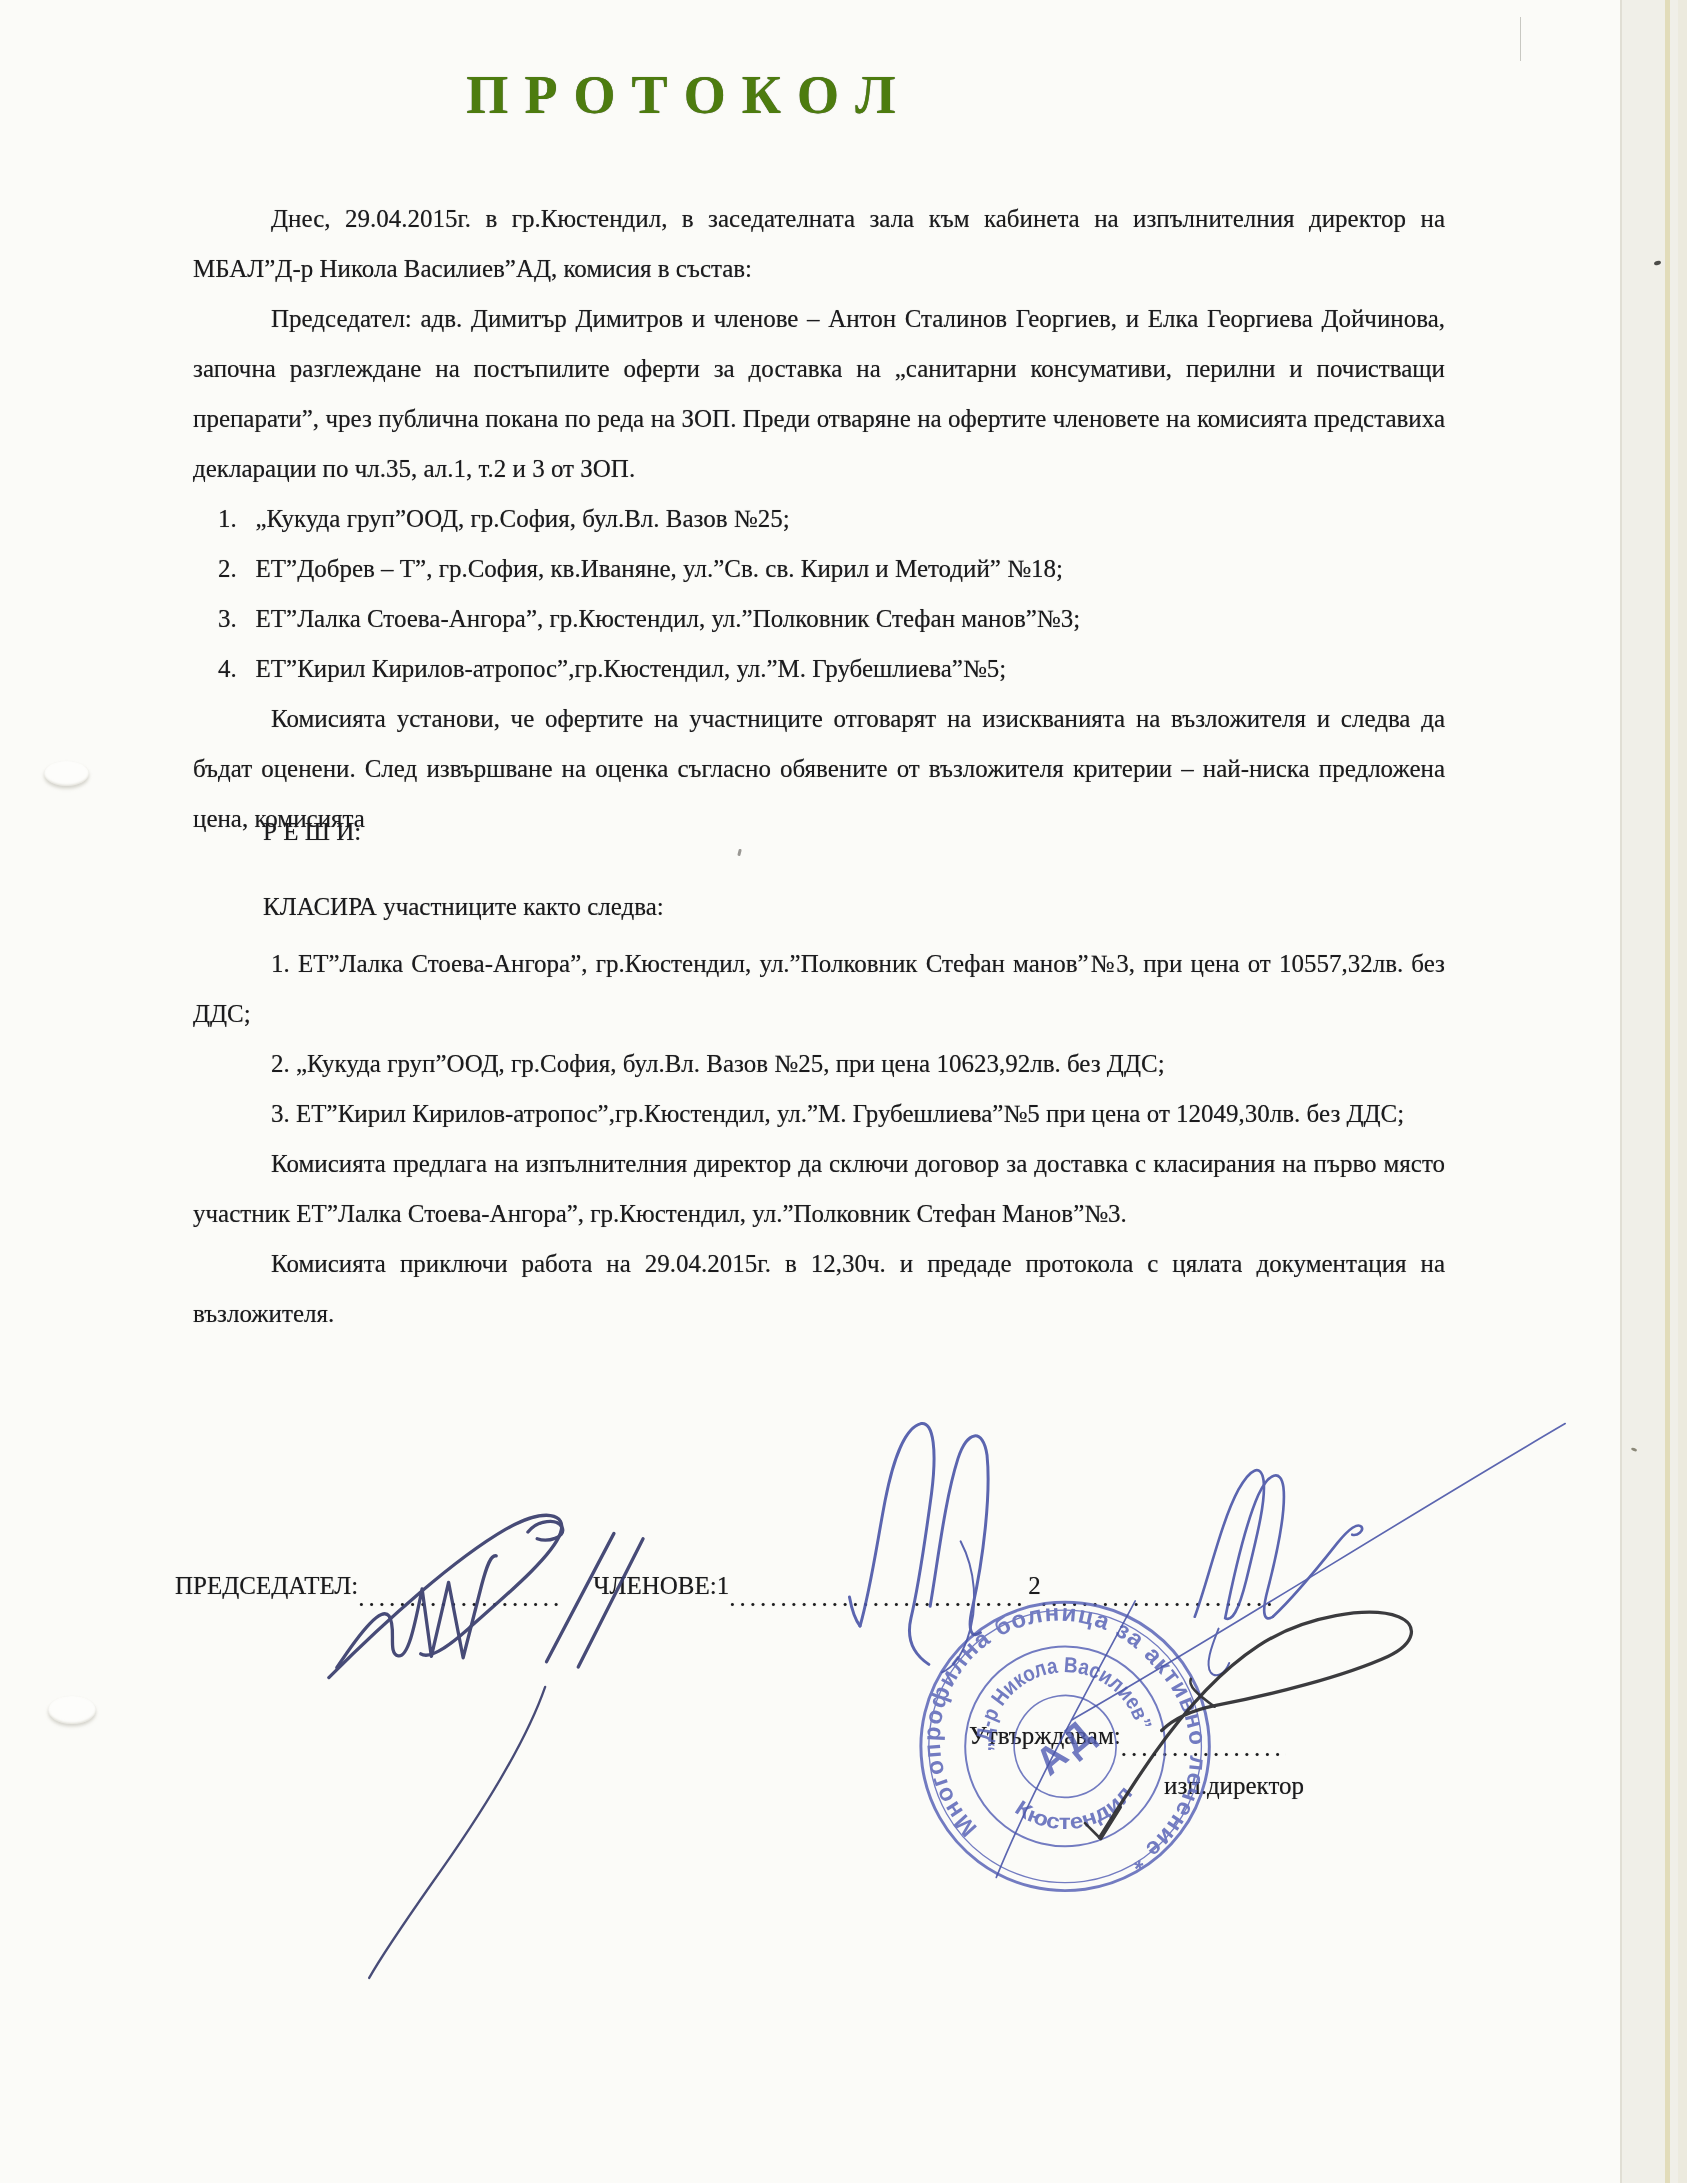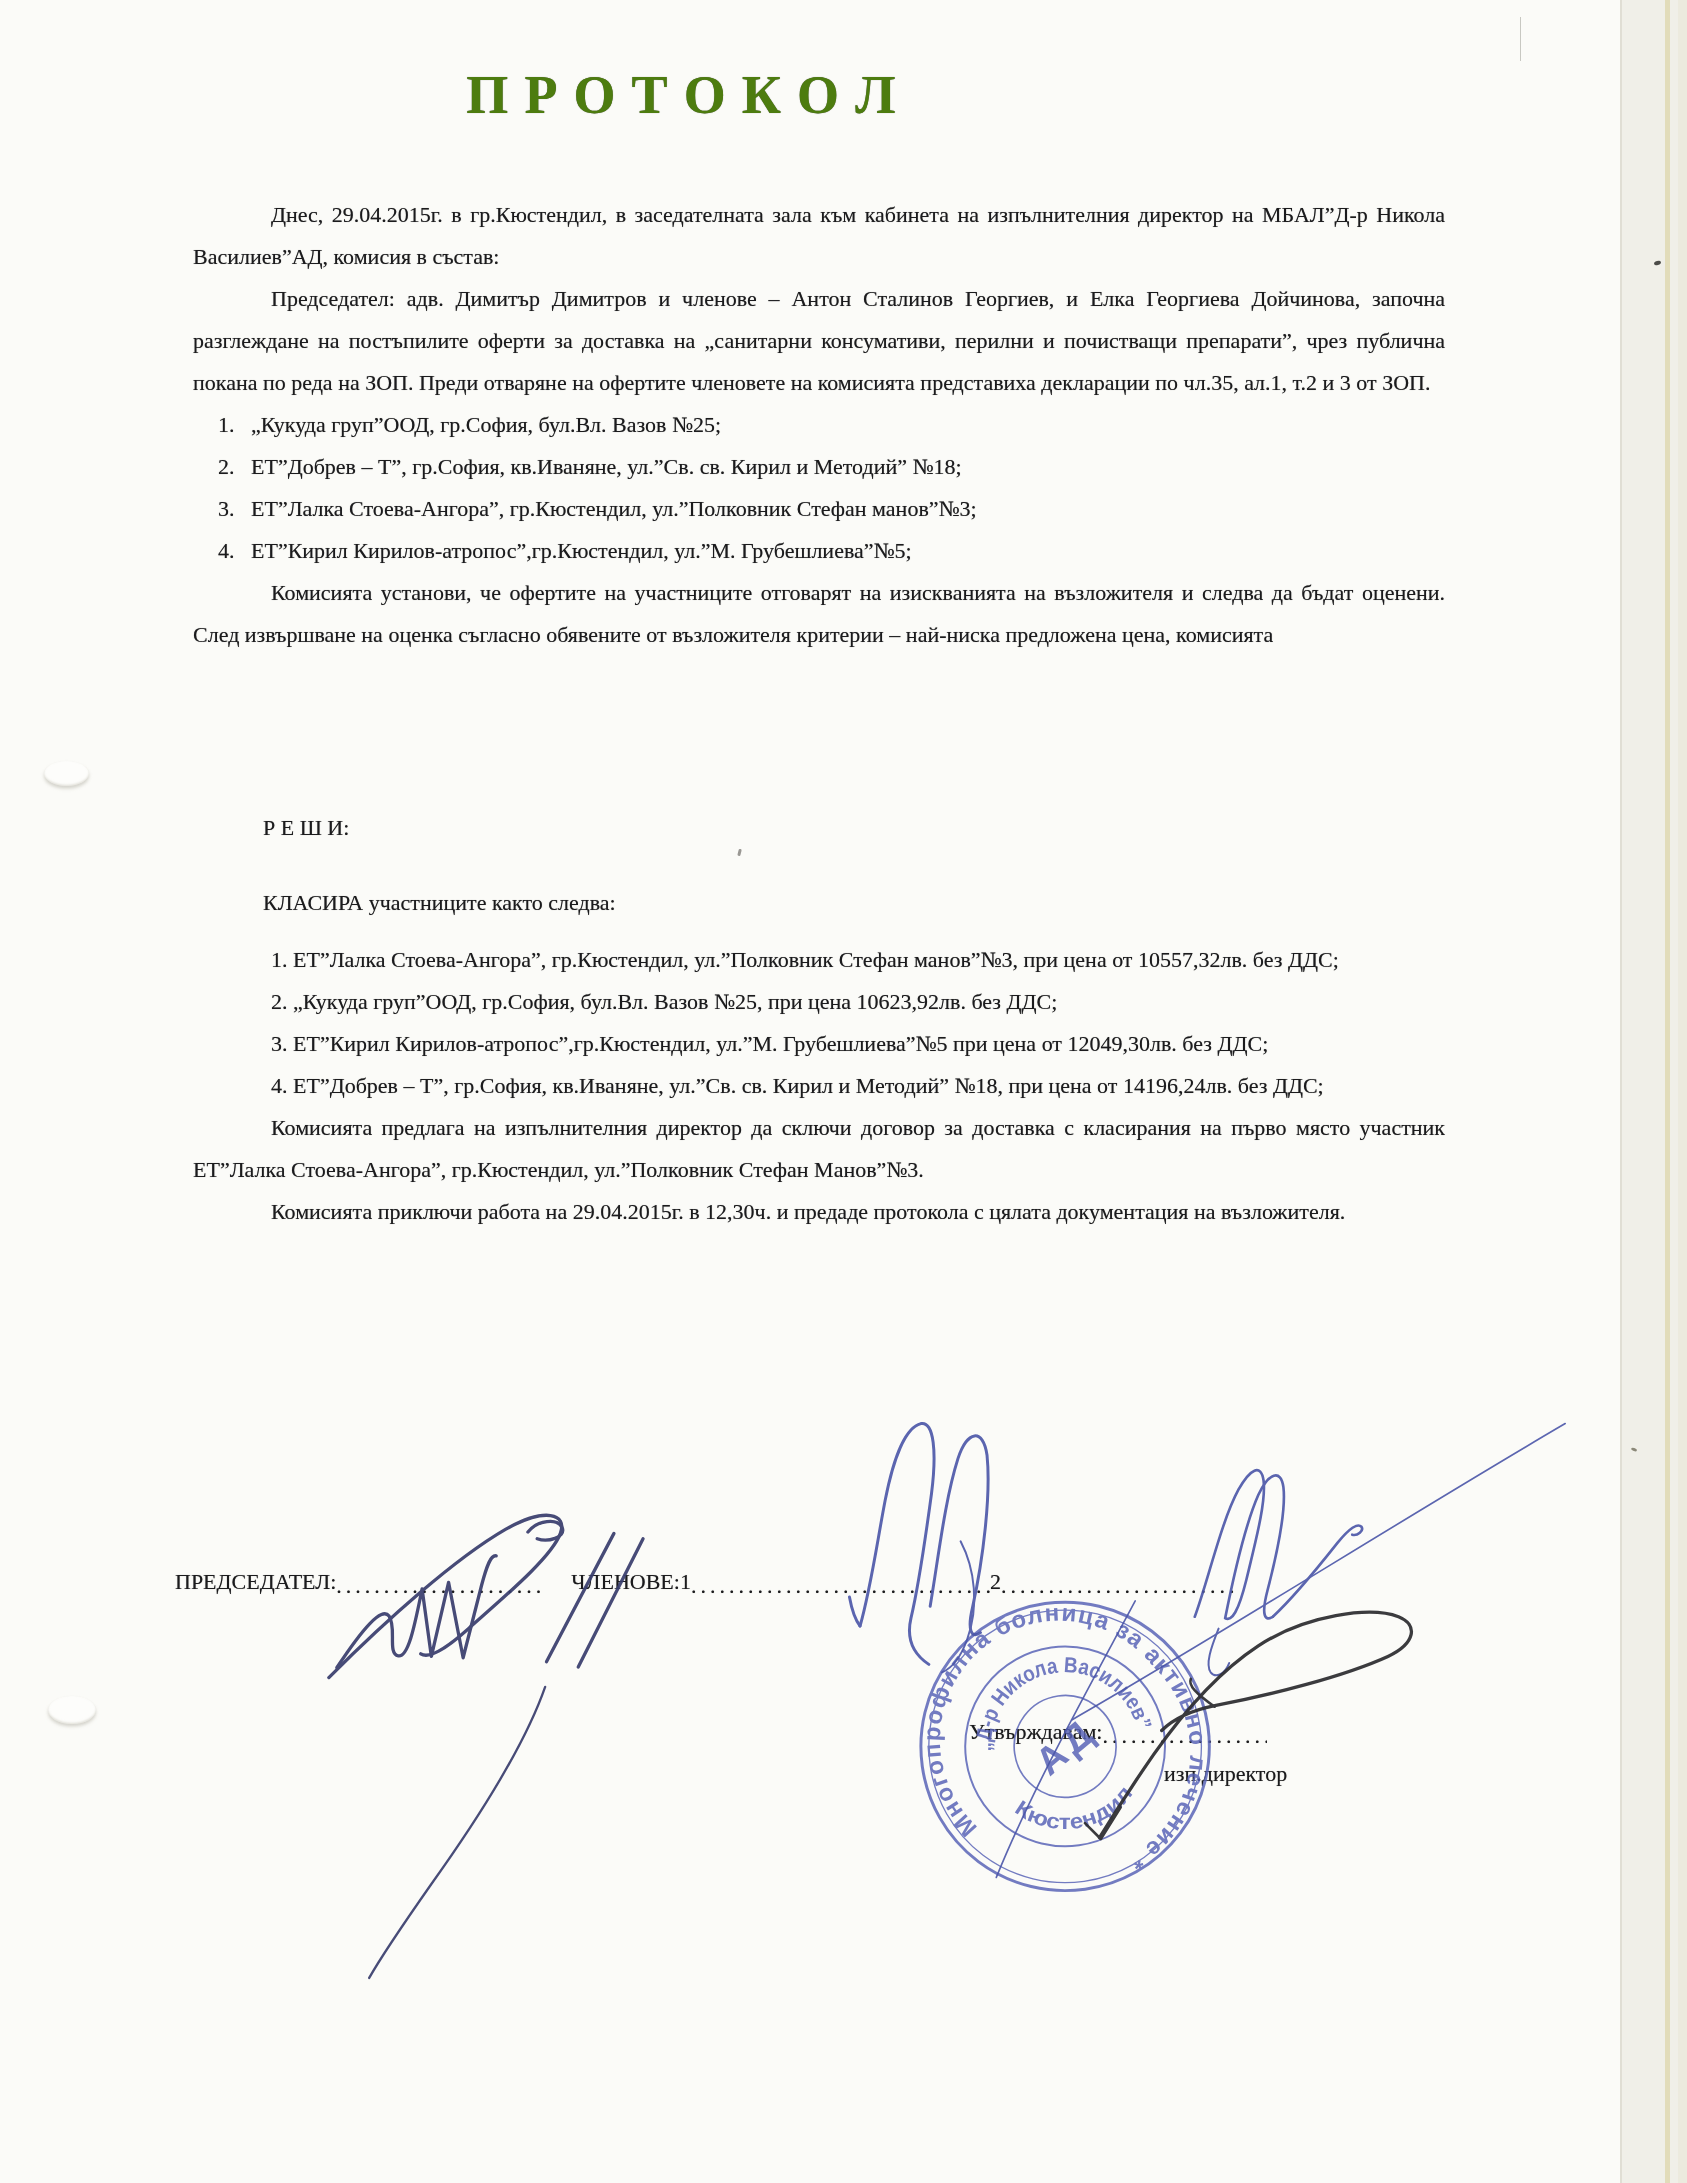--- a/index.html
+++ b/index.html
@@ -5,22 +5,22 @@
   html,body{margin:0;padding:0;background:#888;}
   .page{
     position:relative;
     width:1687px;height:2183px;
     background:#fbfbf8;
     overflow:hidden;
     font-family:"Liberation Serif","DejaVu Serif",serif;
     color:#1b1b1d;
   }
   .doc-text{
-    font-size:22px;
-    line-height:42px;
+    font-size:25px;
+    line-height:50px;
     text-align:justify;
     text-shadow:0 0 0.7px rgba(25,25,25,0.55);
   }
   .abs{position:absolute;}
   .title{
     top:64px;left:0;width:1363px;
     text-align:center;
     font-size:54px;
     font-weight:bold;
     letter-spacing:1.3px;
@@ -91,21 +91,20 @@
     <div class="indent">Комисията установи, че офертите на участниците отговарят на изискванията на възложителя и следва да бъдат оценени. След извършване на оценка съгласно обявените от възложителя критерии – най-ниска предложена цена, комисията</div>
   </div>
 
   <div class="abs doc-text heading-line h-reshi">Р Е Ш И:</div>
   <div class="abs doc-text heading-line h-klasira">КЛАСИРА участниците както следва:</div>
 
   <div class="abs doc-text block-ranking">
     <div class="indent">1. ЕТ”Лалка Стоева-Ангора”, гр.Кюстендил, ул.”Полковник Стефан манов”№3, при цена от 10557,32лв. без ДДС;</div>
     <div class="indent">2. „Кукуда груп”ООД, гр.София, бул.Вл. Вазов №25, при цена 10623,92лв. без ДДС;</div>
     <div class="indent">3. ЕТ”Кирил Кирилов-атропос”,гр.Кюстендил, ул.”М. Грубешлиева”№5 при цена от 12049,30лв. без ДДС;</div>
-    <div class="indent">4. ЕТ”Добрев – Т”, гр.София, кв.Иваняне, ул.”Св. св. Кирил и Методий” №18, при цена от 14196,24лв. без ДДС;</div>
     <div class="indent">Комисията предлага на изпълнителния директор да сключи договор за доставка с класирания на първо място участник ЕТ”Лалка Стоева-Ангора”, гр.Кюстендил, ул.”Полковник Стефан Манов”№3.</div>
     <div class="indent">Комисията приключи работа на 29.04.2015г. в 12,30ч. и предаде протокола с цялата документация на възложителя.</div>
   </div>
 
   <div class="abs doc-text sig-row">
     <span>ПРЕДСЕДАТЕЛ:</span><span class="dots dots-chair">........................</span><span class="members-label">ЧЛЕНОВЕ:1</span><span class="dots dots-m1">................................</span><span>2</span><span class="dots dots-m2">............................</span>
   </div>
 
   <div class="abs doc-text approve-block">
     <div><span>Утвърждавам:</span><span class="dots dots-approve">....................</span></div>

